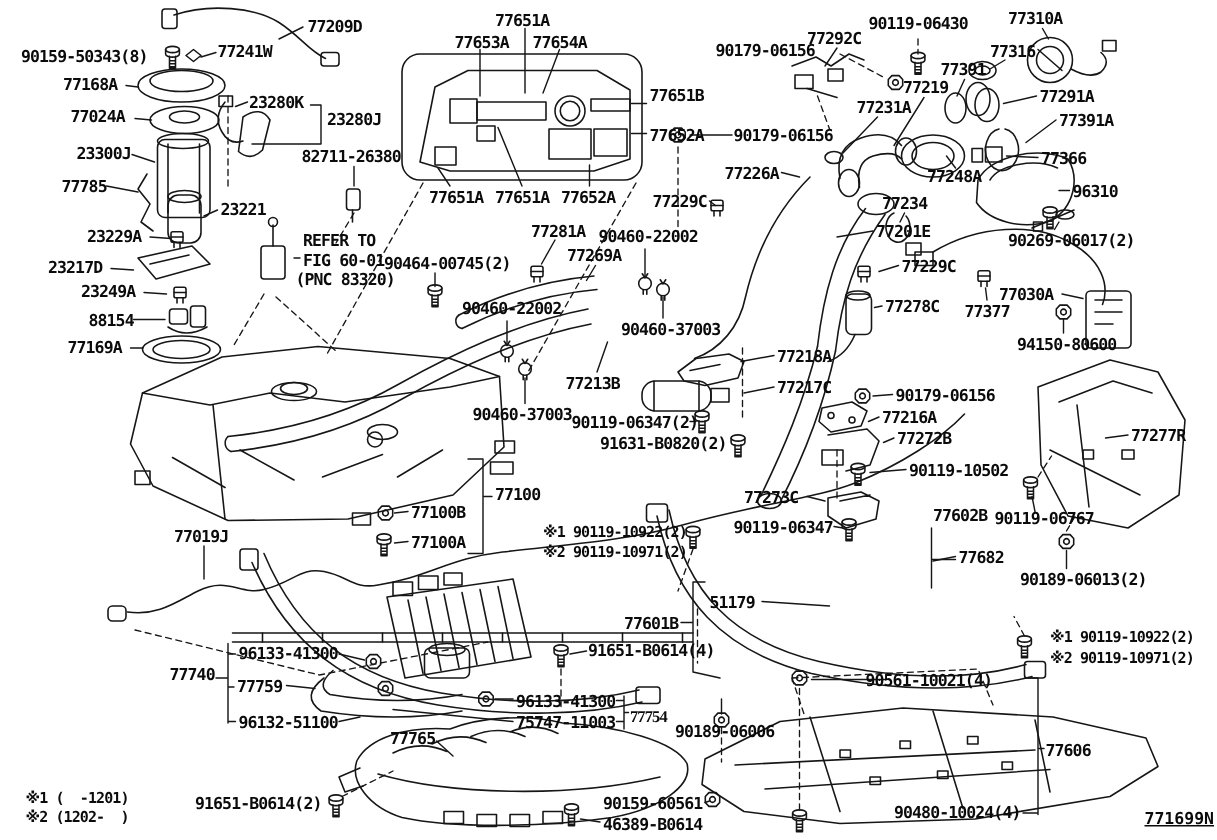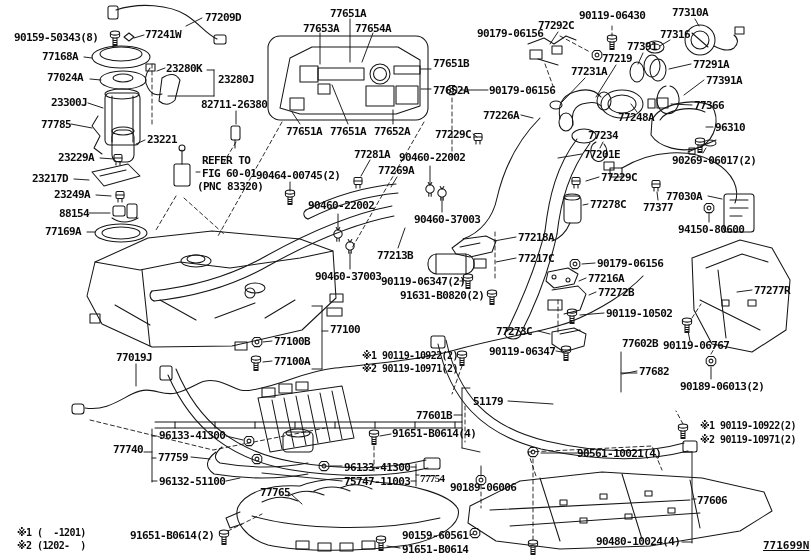--- a/index.html
+++ b/index.html
@@ -399,21 +399,21 @@
       <span class="lbl" style="left: 344px; top: 476px;">75747-11003</span>
       <span class="lbl" style="left: 420px; top: 472px; font-family: Liberation Serif, serif;">77754</span>
       <span class="lbl" style="left: 392px; top: 428px;">91651-B0614(4)</span>
       <span class="lbl" style="left: 416px; top: 410px;">77601B</span>
       <span class="lbl" style="left: 473px; top: 396px;">51179</span>
       <span class="lbl" style="left: 450px; top: 454px; margin-top: 28px;">90189-06006</span>
       <span class="lbl" style="left: 577px; top: 448px;">90561-10021(4)</span>
       <span class="lbl" style="left: 697px; top: 495px;">77606</span>
       <span class="lbl" style="left: 596px; top: 536px;">90480-10024(4)</span>
       <span class="lbl" style="left: 402px; top: 530px;">90159-60561</span>
-      <span class="lbl" style="left: 402px; top: 544px;">91651-B0614</span>
+      <span class="lbl" style="left: 402px; top: 544px;">46389-B0614</span>
       <span class="lbl" style="left: 130px; top: 530px;">91651-B0614(2)</span>
       <span class="lbl small" style="left: 700px; top: 420px;">※1 90119-10922(2)</span>
       <span class="lbl small" style="left: 700px; top: 434px;">※2 90119-10971(2)</span>
       <span class="lbl small" style="left: 17px; top: 527px;">※1 (  -1201)</span>
       <span class="lbl small" style="left: 17px; top: 540px;">※2 (1202-  )</span>
       <span class="lbl id" style="left: 763px; top: 540px;">771699N</span>
     </div>
 
 </div>
 

